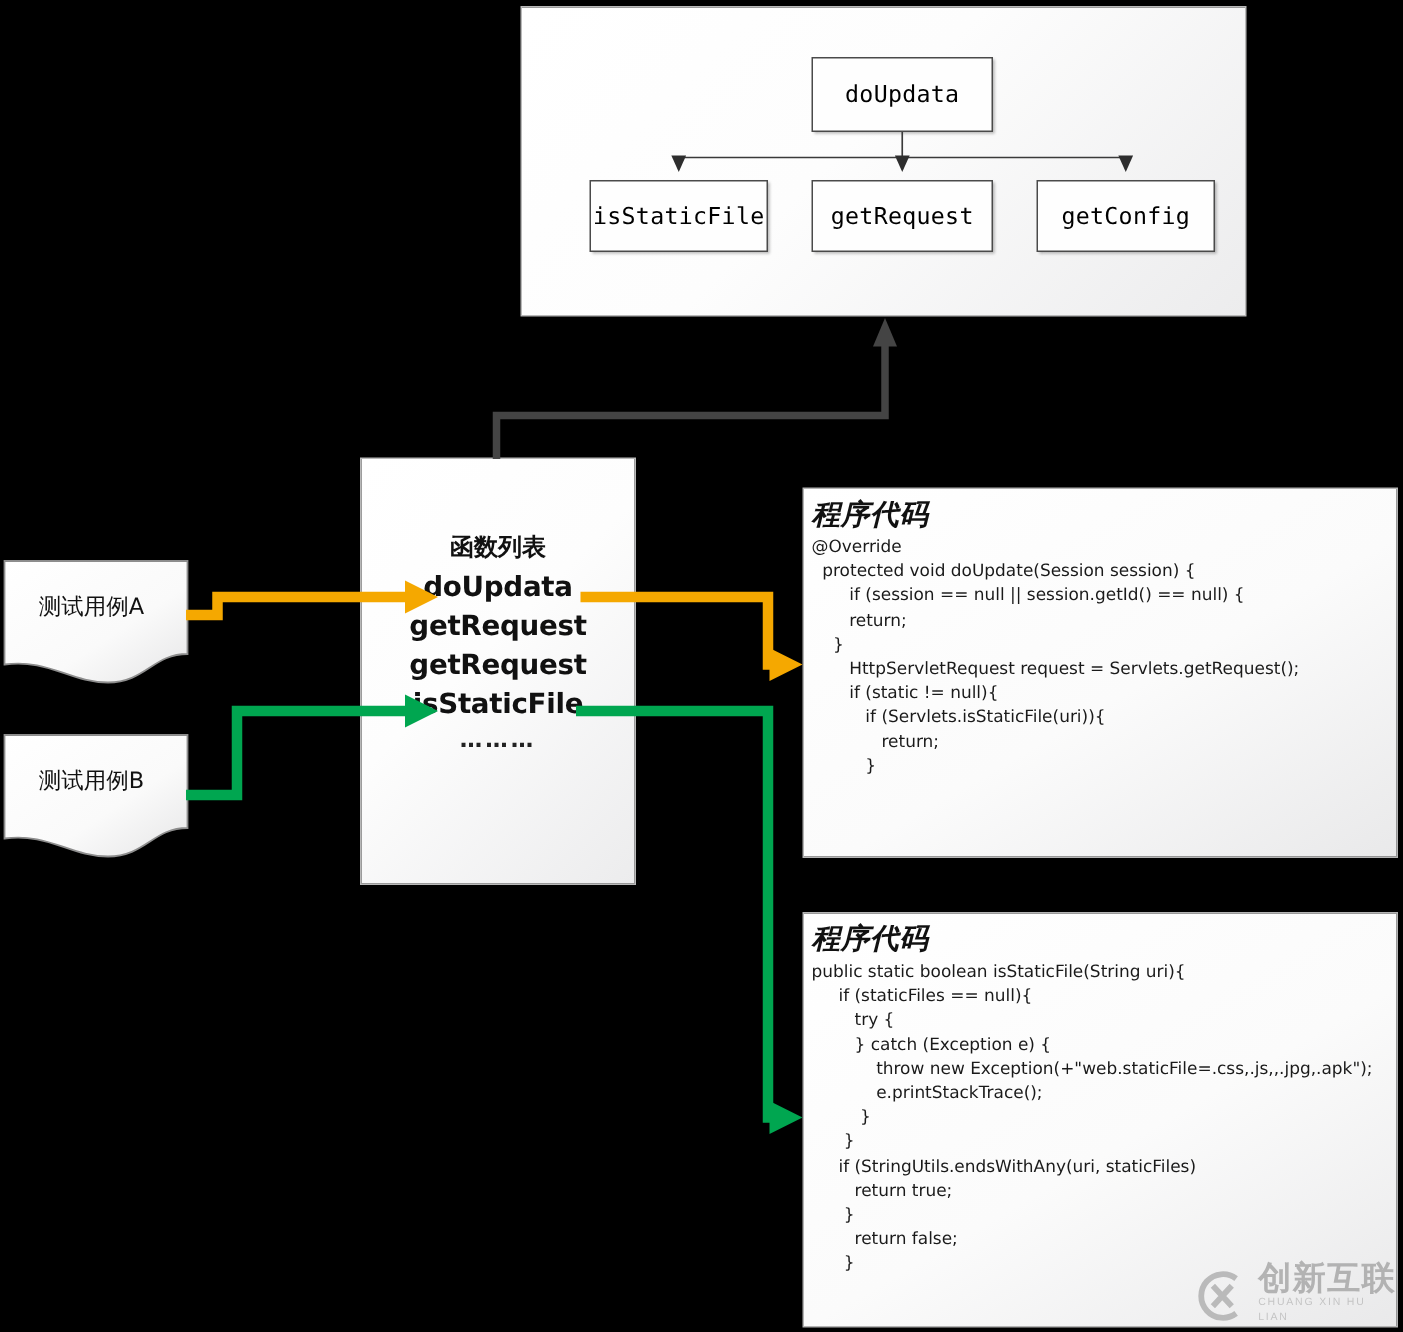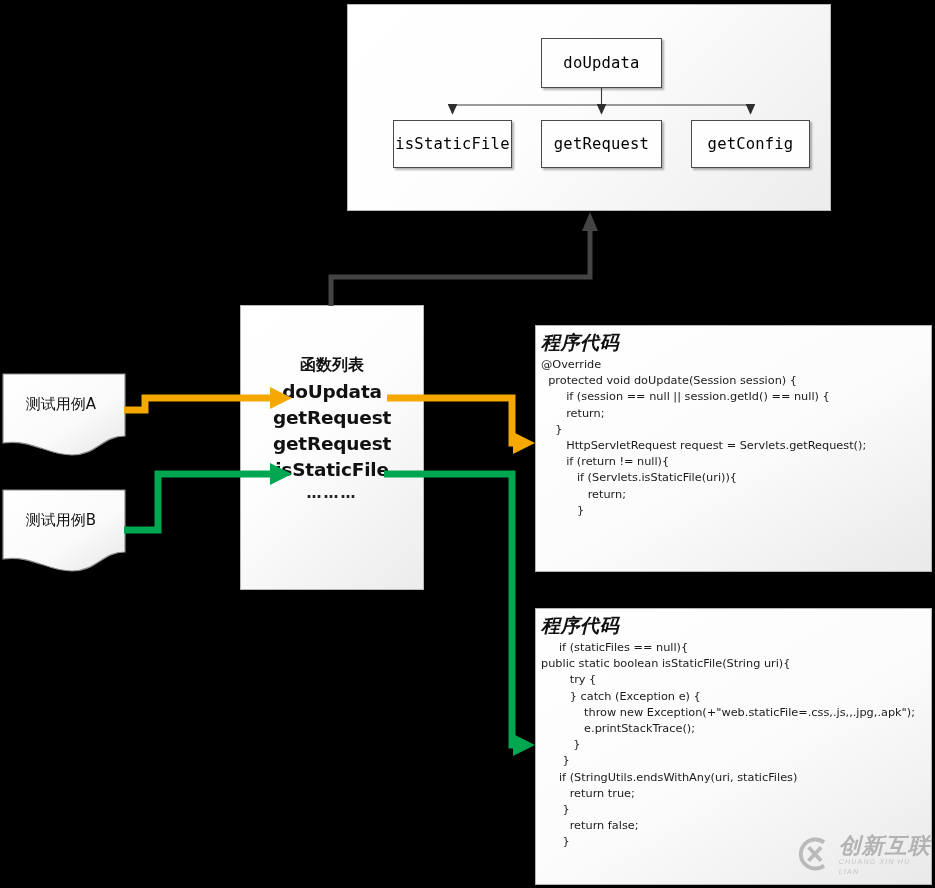--- a/index.html
+++ b/index.html
@@ -59,21 +59,21 @@
               margin:4px 0 1px 5px;letter-spacing:.5px;}
   .code-body{font-family:"DejaVu Sans","Liberation Sans",sans-serif;
              font-size:11.3px;color:#1a1a1a;line-height:16.2px;
              margin-left:5px;white-space:pre;}
 
   
   #wires{position:absolute;left:0;top:0;width:935px;height:888px;pointer-events:none;}
 
   
   #watermark{position:absolute;left:795px;top:834px;width:136px;height:50px;
-             display:flex;align-items:flex-start;opacity:.72;font-style:italic;}
+             display:flex;align-items:flex-end;opacity:.72;}
   #watermark .wm-text{margin-left:5px;}
   #watermark .wm-cn{font-family:"DejaVu Sans","Liberation Sans",sans-serif;
                     font-size:22px;font-weight:700;color:#9c9c9c;line-height:23px;letter-spacing:1px;}
   #watermark .wm-en{font-family:"Liberation Sans",sans-serif;
                     font-size:7px;color:#b5b5b5;letter-spacing:1.2px;line-height:10px;}
 </style>
 </head>
 <body>
 
 <div class="stage">
@@ -132,30 +132,30 @@
   </div>
 
   <div class="code-panel" id="code-panel-1">
     <div class="code-title">程序代码</div>
     <div class="code-body">@Override</div>
     <div class="code-body">  protected void doUpdate(Session session) {</div>
     <div class="code-body">       if (session == null || session.getId() == null) {</div>
     <div class="code-body">       return;</div>
     <div class="code-body">    }</div>
     <div class="code-body">       HttpServletRequest request = Servlets.getRequest();</div>
-    <div class="code-body">       if (return != null){</div>
+    <div class="code-body">       if (static != null){</div>
     <div class="code-body">          if (Servlets.isStaticFile(uri)){</div>
     <div class="code-body">             return;</div>
     <div class="code-body">          }</div>
   </div>
 
   <div class="code-panel" id="code-panel-2">
     <div class="code-title">程序代码</div>
+    <div class="code-body">public static boolean isStaticFile(String uri){</div>
     <div class="code-body">     if (staticFiles == null){</div>
-    <div class="code-body">public static boolean isStaticFile(String uri){</div>
     <div class="code-body">        try {</div>
     <div class="code-body">        } catch (Exception e) {</div>
     <div class="code-body">            throw new Exception(+"web.staticFile=.css,.js,,.jpg,.apk");</div>
     <div class="code-body">            e.printStackTrace();</div>
     <div class="code-body">         }</div>
     <div class="code-body">      }</div>
     <div class="code-body">     if (StringUtils.endsWithAny(uri, staticFiles)</div>
     <div class="code-body">        return true;</div>
     <div class="code-body">      }</div>
     <div class="code-body">        return false;</div>

